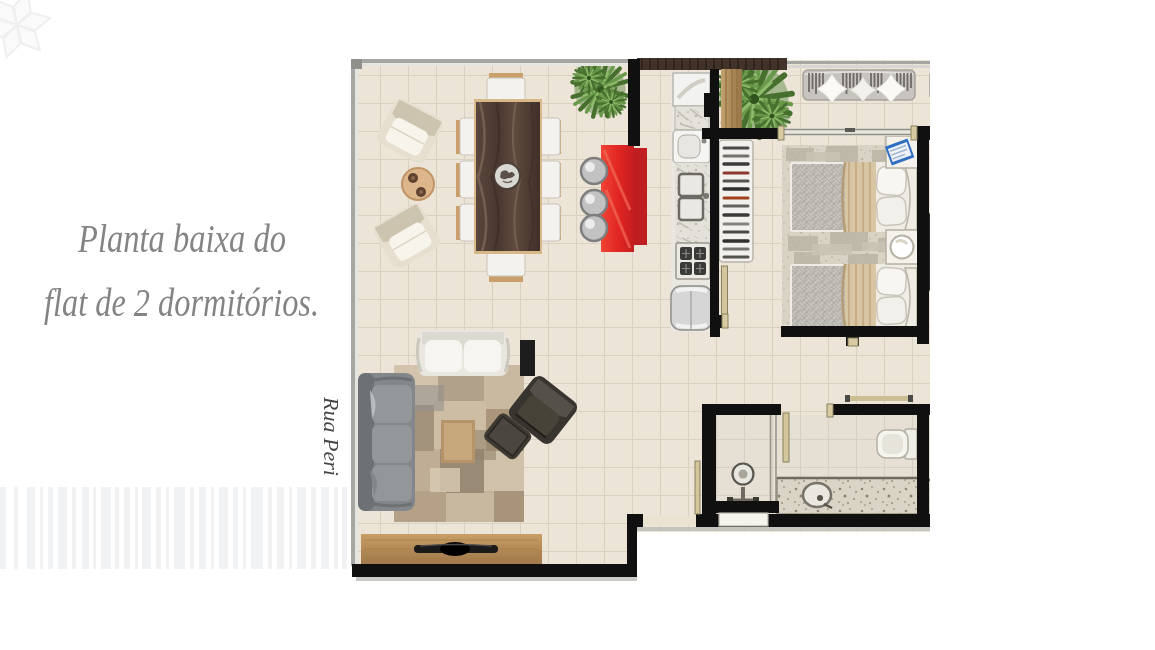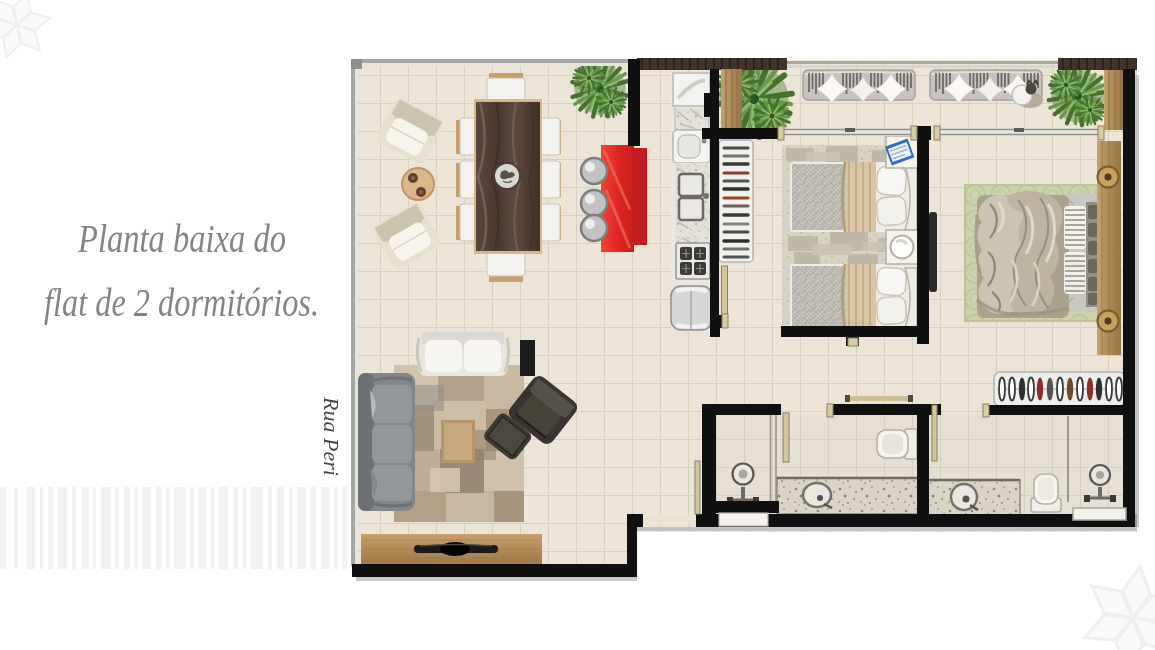--- a/index.html
+++ b/index.html
@@ -1,16 +1,16 @@
 <!DOCTYPE html>
 <html><head>
 <meta charset="utf-8">
 <style>
   html,body{margin:0;padding:0;background:#ffffff;}
-  #stage{position:relative;width:1155px;height:650px;overflow:hidden;background:#1d4ed8;
+  #stage{position:relative;width:930px;height:650px;overflow:hidden;background:#1d4ed8;
          font-family:"Liberation Serif", serif;}
 </style>
 </head>
 <body>
 <div id="stage">
 <svg width="1155" height="650" viewBox="0 0 1155 650">
 <defs>
   <pattern id="tile" width="28" height="28" patternUnits="userSpaceOnUse" x="17" y="20">
     <rect width="28" height="28" fill="#ece5d7"></rect>
     <path d="M27.5 0 V28 M0 27.5 H28" stroke="#d9d1c0" stroke-width="1.1" fill="none"></path>

